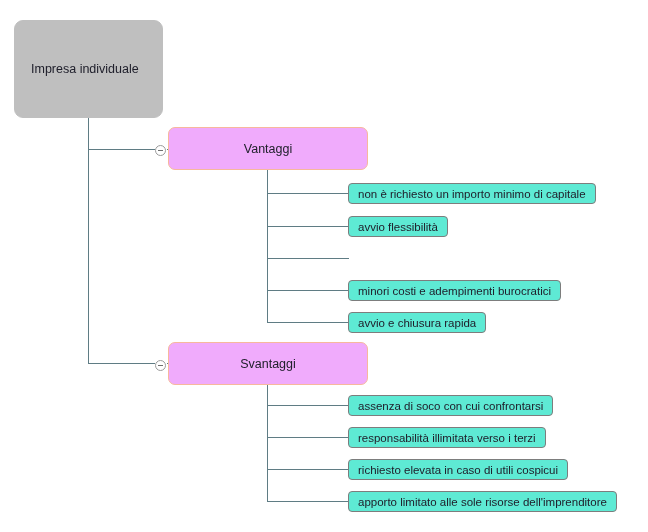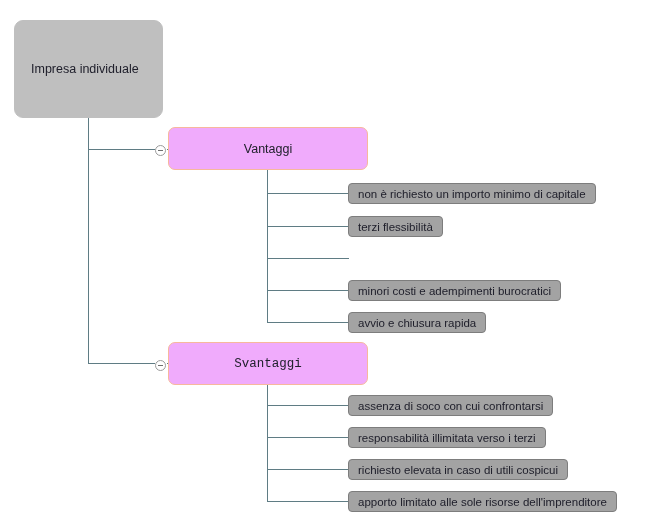--- a/index.html
+++ b/index.html
@@ -56,26 +56,26 @@
   .node-branch {
     width: 200px;
     height: 43px;
     background: #f0abfc;
     border: 1px solid #f7b89c;
     border-radius: 7px;
     font-size: 12.5px;
     color: #20202c;
   }
   .node-branch.vantaggi { left: 168px; top: 127px; }
-  .node-branch.svantaggi { left: 168px; top: 342px; font-family: Liberation Mono, monospace; }
+  .node-branch.svantaggi { left: 168px; top: 342px; }
 
   
   .node-leaf {
     height: 21px;
-    background: #a3a3a3;
+    background: #5eead4;
     border: 1px solid #7d7d7d;
     border-radius: 4px;
     font-size: 11.5px;
     color: #20202c;
     padding: 8px 9px;
     left: 348px;
   }
 
   
   .toggle {
@@ -142,21 +142,21 @@
 
   <div class="node node-branch svantaggi">
     <span>Svantaggi</span>
   </div>
   <div class="toggle t-svantaggi"></div>
 
   <div class="node node-leaf" style="top:183px">
     <span>non è richiesto un importo minimo di capitale</span>
   </div>
   <div class="node node-leaf" style="top:216px">
-    <span>terzi flessibilità</span>
+    <span>avvio flessibilità</span>
   </div>
   <div class="node node-leaf" style="top:280px">
     <span>minori costi e adempimenti burocratici</span>
   </div>
   <div class="node node-leaf" style="top:312px">
     <span>avvio e chiusura rapida</span>
   </div>
 
   <div class="node node-leaf" style="top:395px">
     <span>assenza di soco con cui confrontarsi</span>

